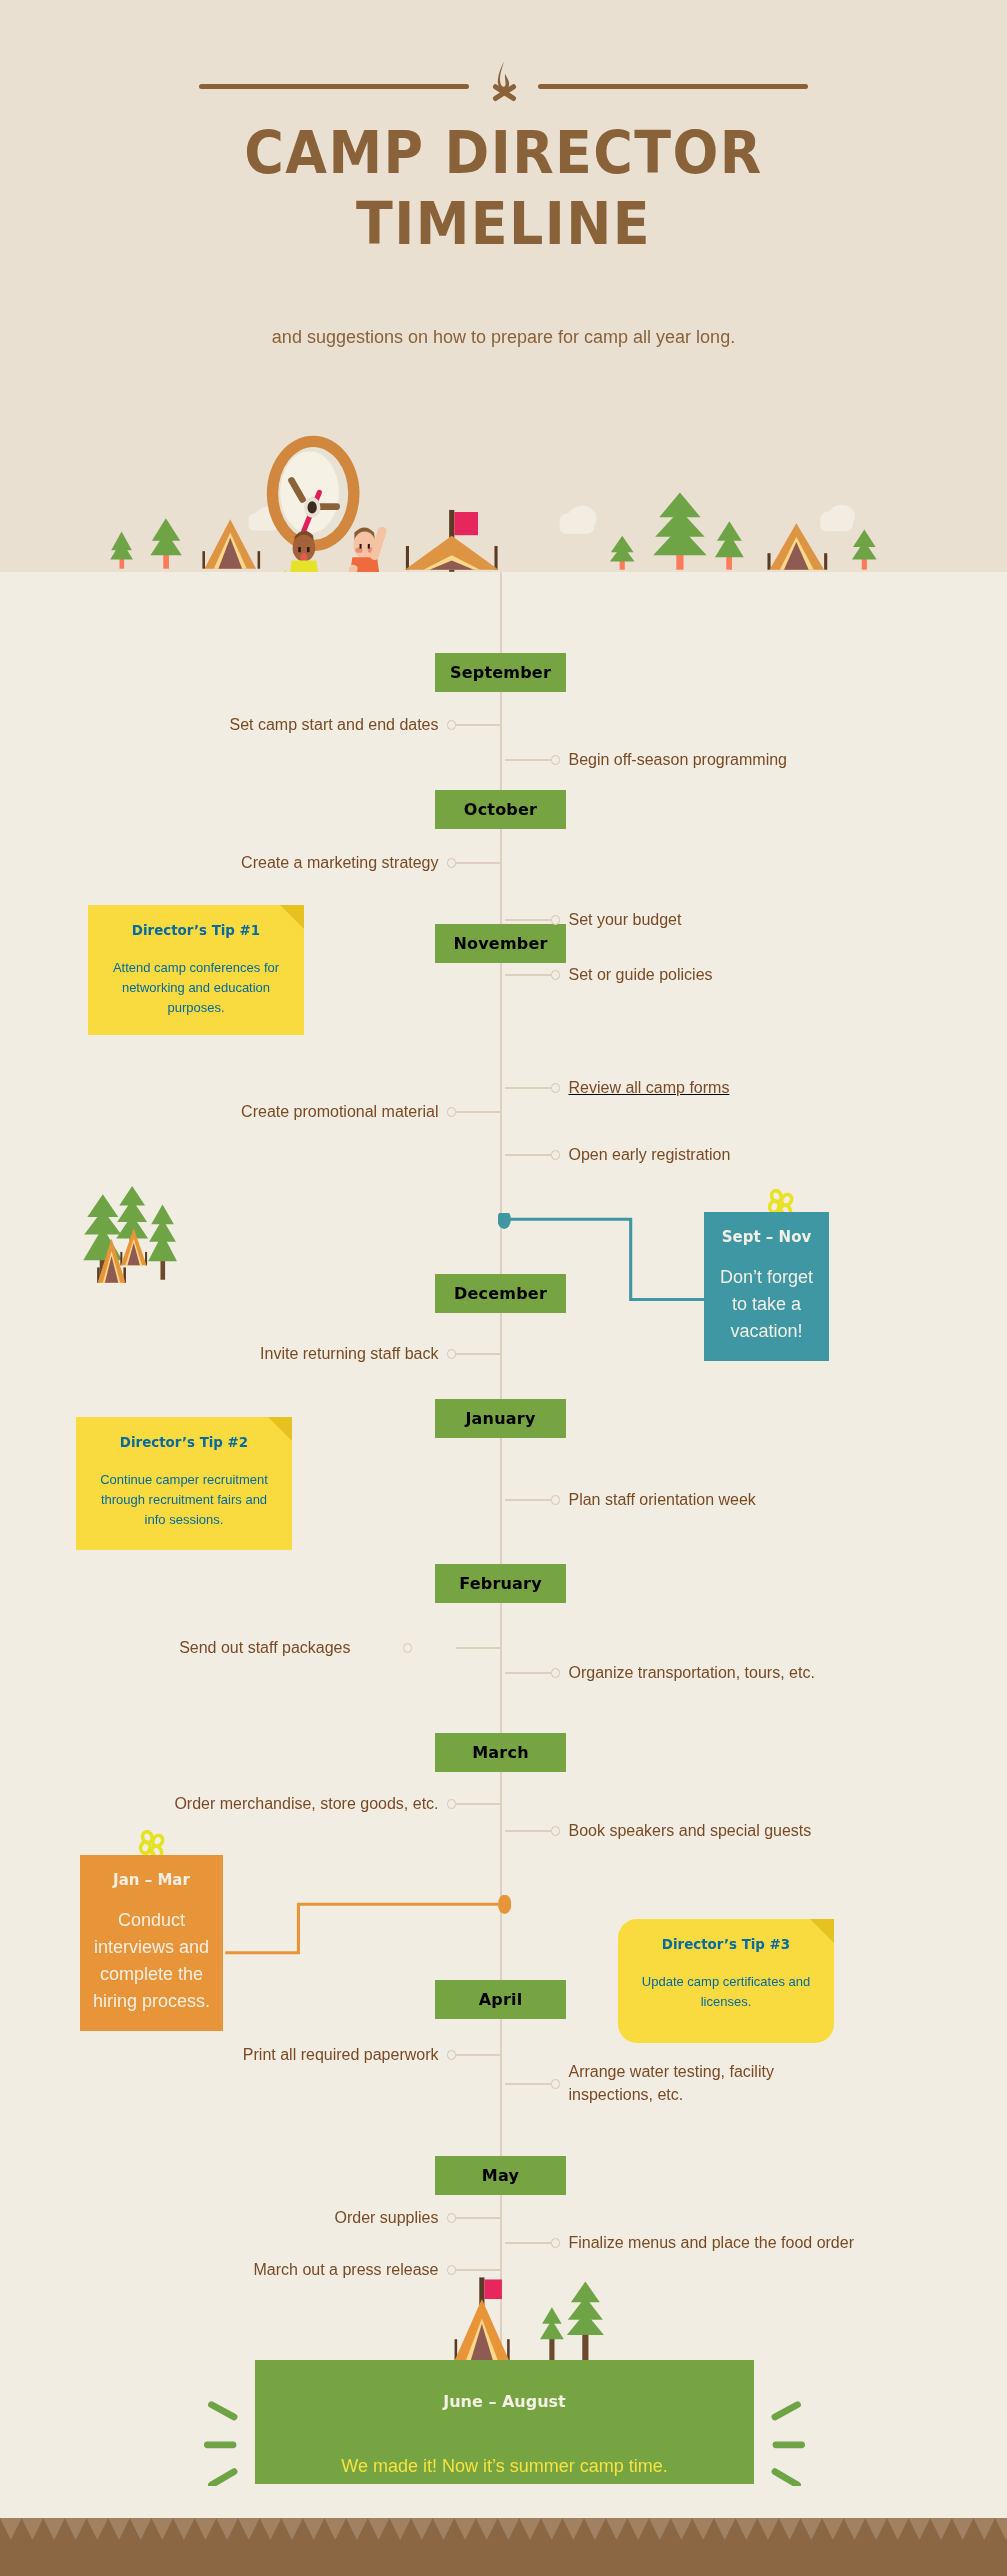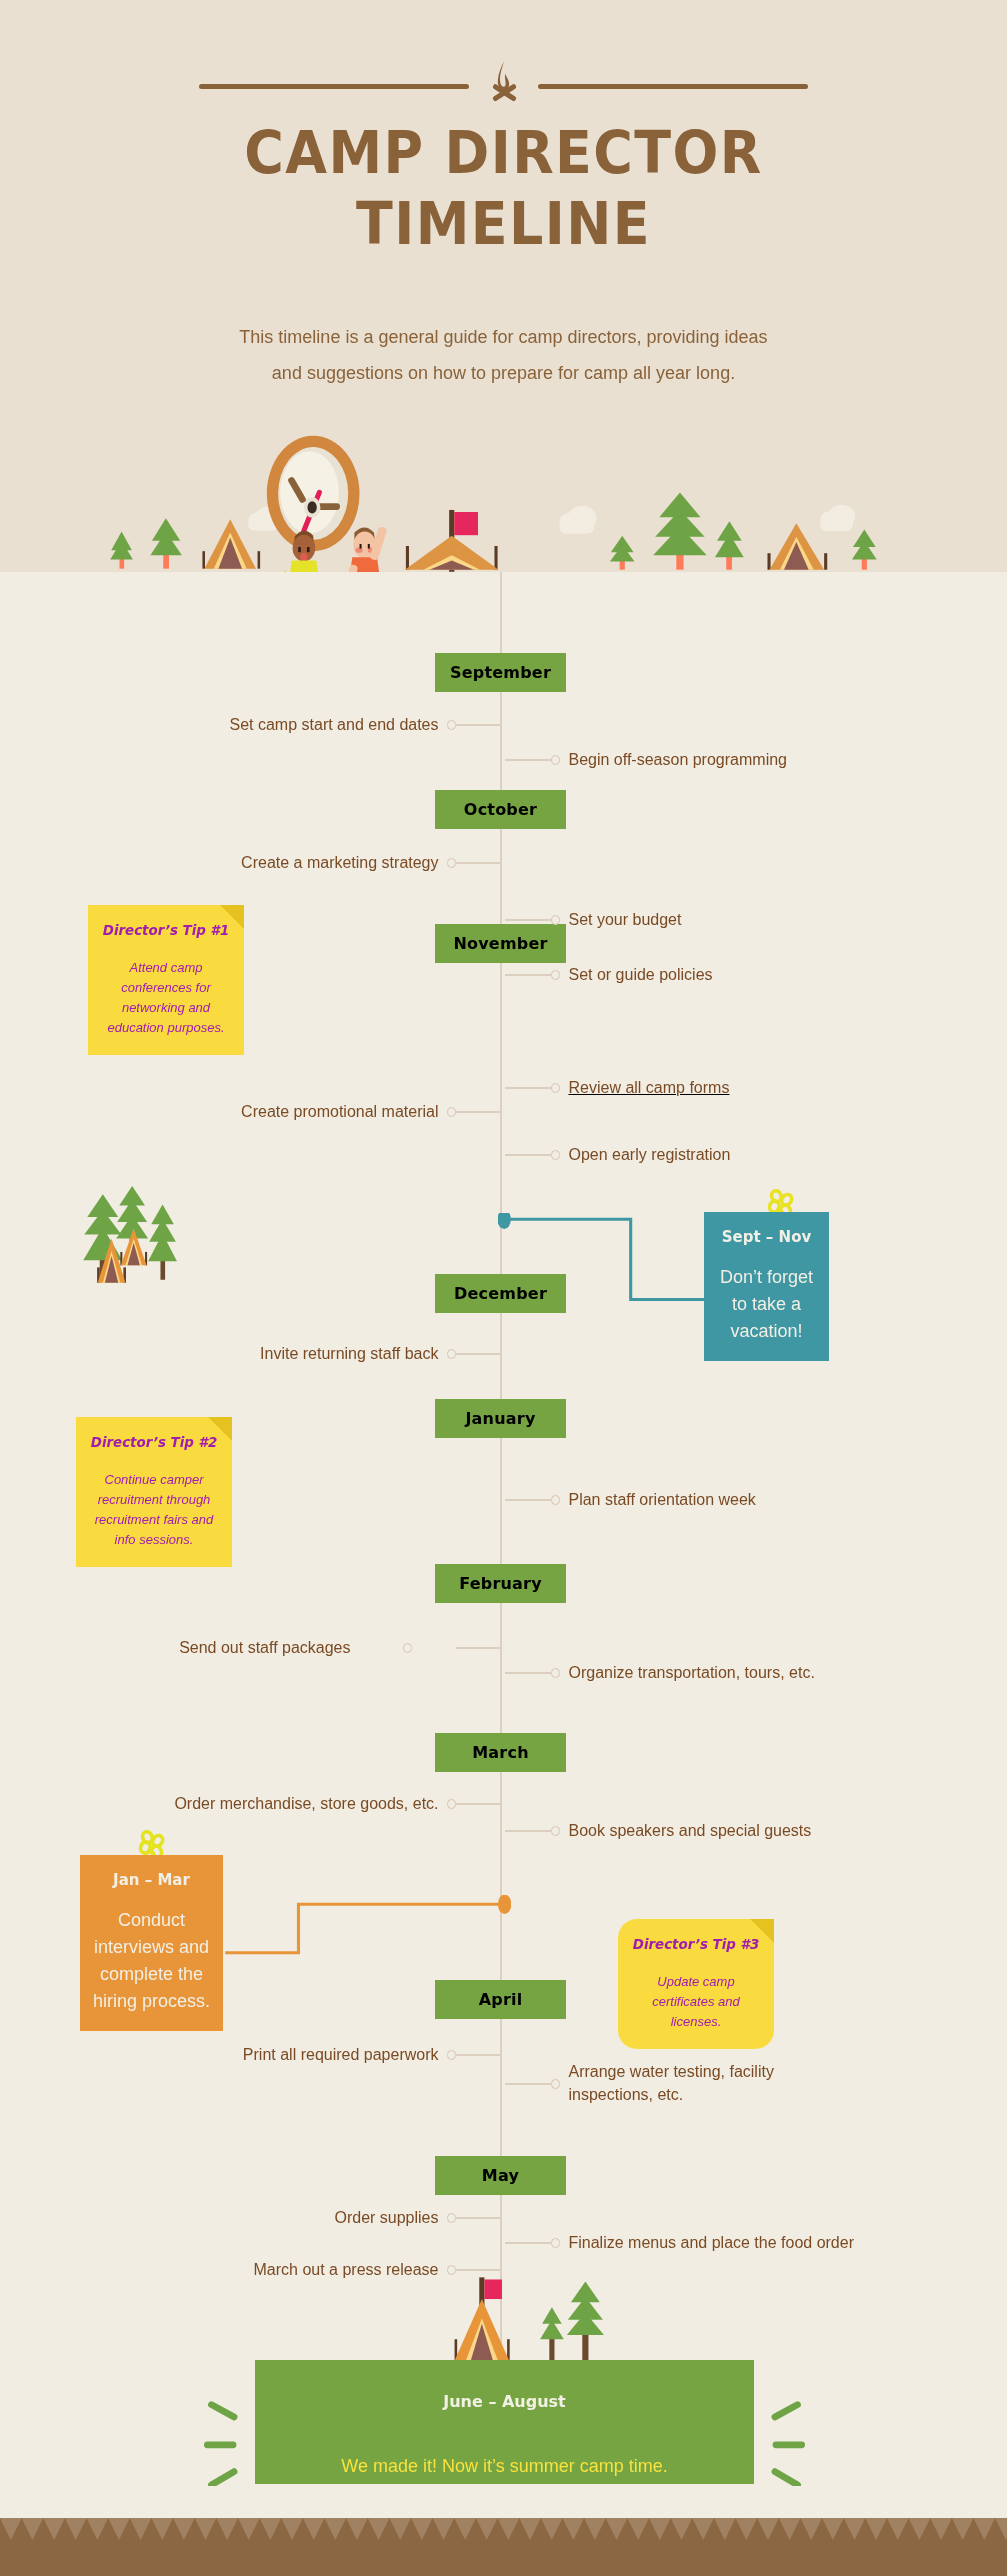--- a/index.html
+++ b/index.html
@@ -105,28 +105,27 @@
   }
   .item .lead { height: 2.1px; background: #ddcfc0; flex: none; width: 46px; }
   .item.left .label  { margin-right: 8.2px; }
   .item.left  .lead  { margin-left: 0px; }
   .item.right .label { margin-left: 8.2px; }
   .item.right .lead  { margin-right: 0px; }
 
   
   .tip {
     position: absolute;
-    width: 156px;
+    width: 216px;
     background: #f9db3f;
-    color: #a21caf;
+    color: #0369a1;
     padding: 15.5px 13.4px 17.5px 13.4px;
     text-align: center;
     font-size: 13px;
     line-height: 1.52;
-    font-style: italic;
   }
   .tip .tip-title {
     font-weight: bold; font-size: 13.4px; margin-bottom: 17.5px;
     font-family: "DejaVu Sans", sans-serif;
   }
   .tip .fold {
     position: absolute; top: 0; right: 0;
     width: 0; height: 0;
     border-top: 24px solid #e6c221;
     border-left: 24px solid transparent;
@@ -192,21 +191,20 @@
       </svg>
       <div class="rule"></div>
     </div>
 
     <div class="title">
       <div>Camp Director</div>
       <div>Timeline</div>
     </div>
 
     <div class="subtitle">
-      <span>This timeline is a general guide for camp directors, providing ideas</span>
       <span>and suggestions on how to prepare for camp all year long.</span>
     </div>
 
     <svg class="camp-scene" viewBox="0 0 1955 300">
 
       <g fill="#f2ece1">
         <ellipse cx="1108" cy="203" rx="22" ry="18"></ellipse>
           <ellipse cx="1130" cy="196" rx="28" ry="24"></ellipse>
           <rect x="1086" y="200" width="68" height="26" rx="13"></rect>
         <ellipse cx="500" cy="200" rx="18" ry="15"></ellipse>

